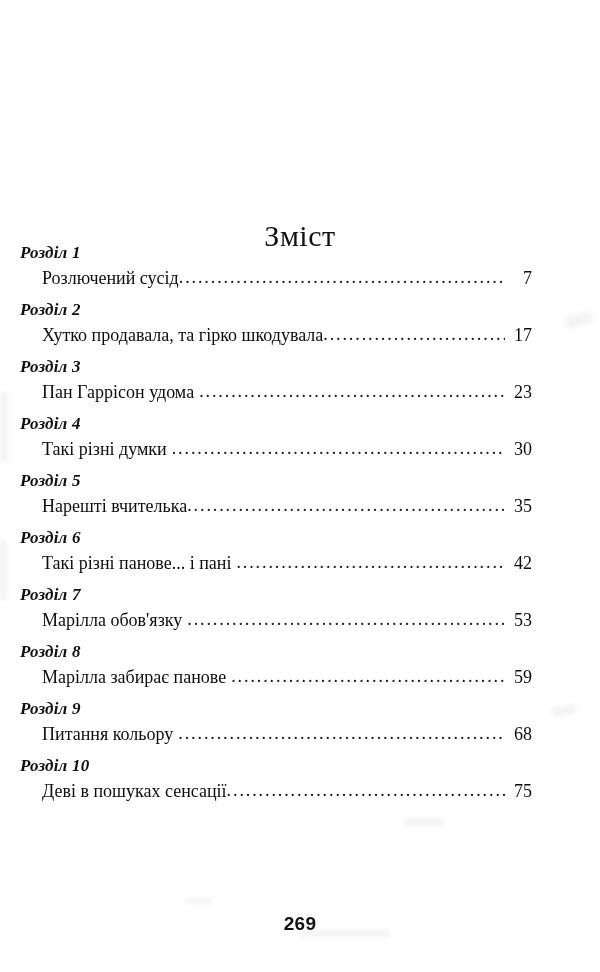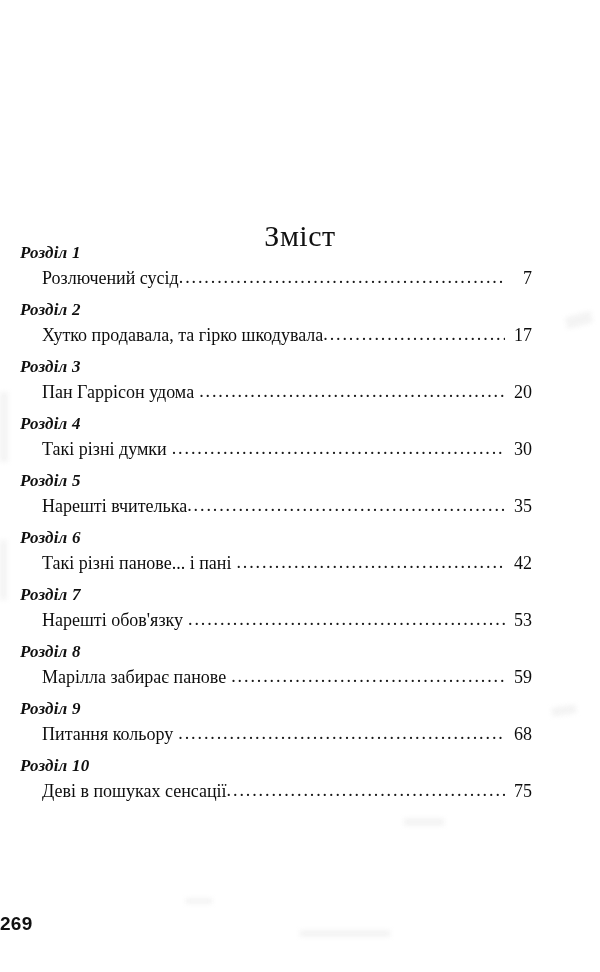--- a/index.html
+++ b/index.html
@@ -127,21 +127,21 @@
 
   
   .tight .entry-leader { margin-left: 0; }
   .loose .entry-leader { margin-left: 5px; }
 
   .folio {
     position: absolute;
     left: 0;
     right: 0;
     top: 912px;
-    text-align: left;
+    text-align: center;
     font-family: "Liberation Sans", "DejaVu Sans", sans-serif;
     font-weight: bold;
     font-size: 19px;
     line-height: 24px;
     letter-spacing: 0.3px;
     color: #111111;
   }
 </style>
 </head>
 <body>
@@ -174,21 +174,21 @@
           <span class="entry-leader"></span>
         </div>
         <div class="entry-page"><span class="num">17</span></div>
       </div>
       <div class="toc-block">
         <div class="chapter-label">Розділ 3</div>
         <div class="entry-row loose">
           <span class="entry-title">Пан Гаррісон удома</span>
           <span class="entry-leader"></span>
         </div>
-        <div class="entry-page"><span class="num">20</span></div>
+        <div class="entry-page"><span class="num">23</span></div>
       </div>
       <div class="toc-block">
         <div class="chapter-label">Розділ 4</div>
         <div class="entry-row loose">
           <span class="entry-title">Такі різні думки</span>
           <span class="entry-leader"></span>
         </div>
         <div class="entry-page"><span class="num">30</span></div>
       </div>
       <div class="toc-block">
@@ -203,21 +203,21 @@
         <div class="chapter-label">Розділ 6</div>
         <div class="entry-row loose">
           <span class="entry-title">Такі різні панове... і пані</span>
           <span class="entry-leader"></span>
         </div>
         <div class="entry-page"><span class="num">42</span></div>
       </div>
       <div class="toc-block">
         <div class="chapter-label">Розділ 7</div>
         <div class="entry-row loose">
-          <span class="entry-title">Нарешті обов'язку</span>
+          <span class="entry-title">Марілла обов'язку</span>
           <span class="entry-leader"></span>
         </div>
         <div class="entry-page"><span class="num">53</span></div>
       </div>
       <div class="toc-block">
         <div class="chapter-label">Розділ 8</div>
         <div class="entry-row loose">
           <span class="entry-title">Марілла забирає панове</span>
           <span class="entry-leader"></span>
         </div>

